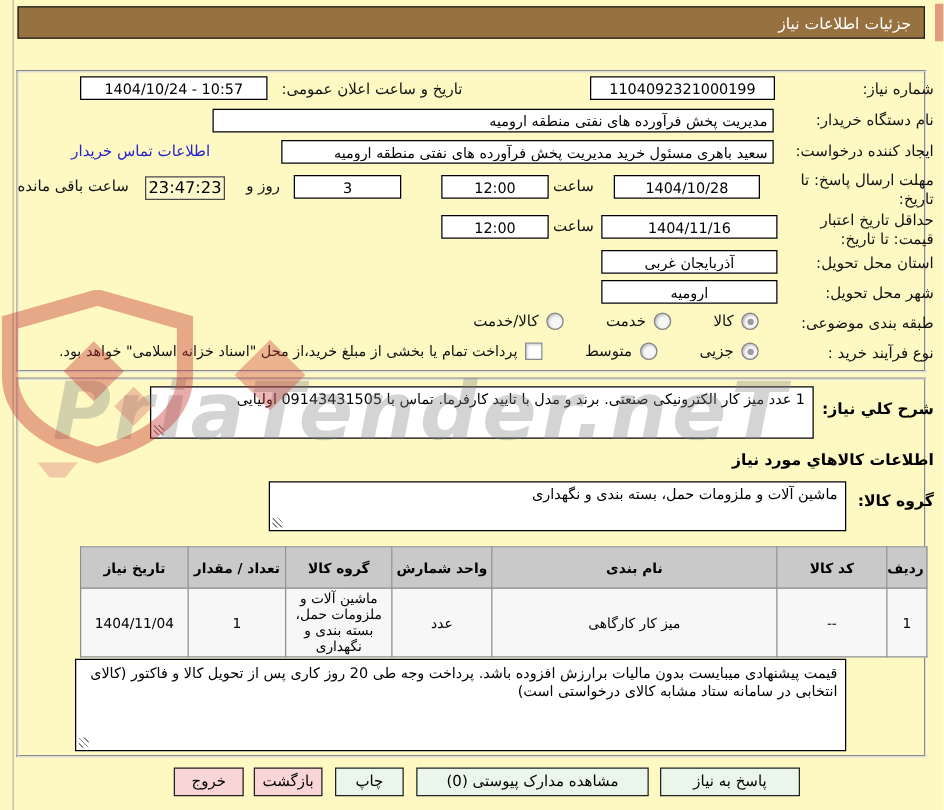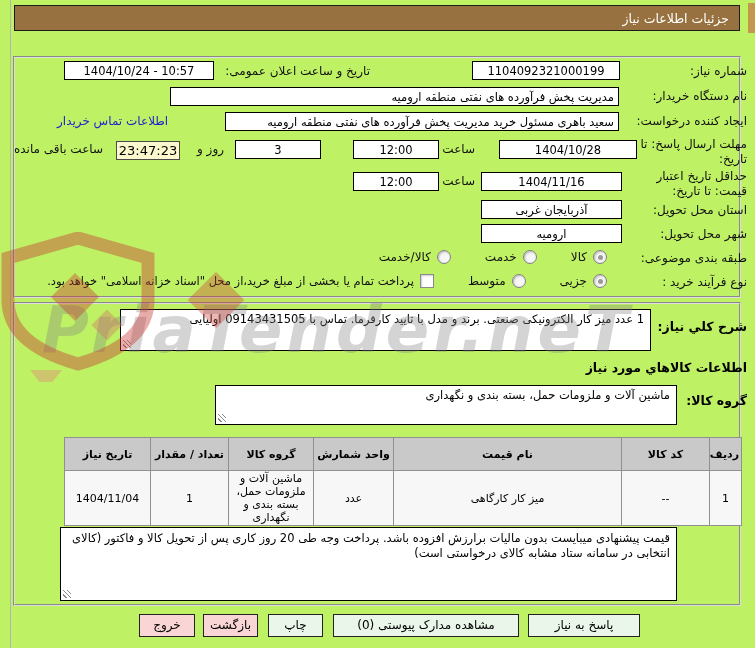--- a/index.html
+++ b/index.html
@@ -1,17 +1,17 @@
 <!DOCTYPE html>
 <html lang="fa" dir="rtl"><head>
 <meta charset="utf-8">
 <style>
   html,body{margin:0;padding:0;}
   body{font-family:"DejaVu Sans","Liberation Sans",sans-serif;}
-  #page{position:relative;width:755px;height:648px;background:#bef264;overflow:hidden;direction:rtl;}
+  #page{position:relative;width:755px;height:648px;background:#fef9c3;overflow:hidden;direction:rtl;}
   .abs{position:absolute;}
   .lbl{font-size:12px;color:#111;white-space:nowrap;}
   .lbl-wrap{font-size:12px;color:#111;line-height:15px;text-align:right;}
   .lbl-b{font-size:12.5px;color:#000;font-weight:bold;white-space:nowrap;}
   .inp{position:absolute;height:19px;background:#fff;border:1px solid #000;font-family:"DejaVu Sans",sans-serif;
        font-size:11.5px;color:#000;padding:0 4px;box-sizing:border-box;}
   .center{text-align:center;}
   .right{text-align:right;}
   .ltr{direction:ltr;}
   .groupbox{position:absolute;border:2px groove #dedede;background:transparent;box-sizing:border-box;}
@@ -64,21 +64,21 @@
   <input class="inp center ltr" style="left: 64px; top: 61px; width: 150px;" readonly="" value="1404/10/24 - 10:57">
 
   <div class="abs lbl" style="right:8px;top:89px;">نام دستگاه خریدار:</div>
   <input class="inp right" style="left: 170px; top: 87px; width: 449px;" readonly="" value="مدیریت پخش فرآورده های نفتی منطقه ارومیه">
 
   <div class="abs lbl" style="right:8px;top:114px;">ایجاد کننده درخواست:</div>
   <input class="inp right" style="left: 225px; top: 112px; width: 394px;" readonly="" value="سعید باهری مسئول خرید مدیریت پخش فرآورده های نفتی منطقه ارومیه">
   <div class="abs link" style="left:57px;top:114px;">اطلاعات تماس خریدار</div>
 
   <div class="abs lbl-wrap" style="right:8px;top:137px;width:118px;">مهلت ارسال پاسخ: تا تاریخ:</div>
-  <input class="inp center ltr" style="right: 118px; top: 140px; width: 138px;" readonly="" value="1404/10/28">
+  <input class="inp center ltr" style="right: 147px; top: 140px; width: 117px;" readonly="" value="1404/10/28">
   <div class="abs lbl" style="right:280px;top:142px;">ساعت</div>
   <input class="inp center ltr" style="right: 316px; top: 140px; width: 86px;" readonly="" value="12:00">
   <input class="inp center ltr" style="left: 235px; top: 140px; width: 86px;" readonly="" value="3">
   <div class="abs lbl" style="left:197px;top:142px;">روز و</div>
   <div class="countdown ltr" style="left:116px;top:141px;width:62px;">23:47:23</div>
   <div class="abs lbl" style="left:14px;top:142px;">ساعت باقی مانده</div>
 
   <div class="abs lbl-wrap" style="right:8px;top:169px;width:112px;">حداقل تاریخ اعتبار قیمت: تا تاریخ:</div>
   <input class="inp center ltr" style="right: 133px; top: 172px; width: 141px;" readonly="" value="1404/11/16">
   <div class="abs lbl" style="right:280px;top:174px;">ساعت</div>
@@ -131,21 +131,21 @@
         <col style="width:228px">
         <col style="width:80px">
       <col style="width:85px">
         <col style="width:78px">
         <col style="width:86px">
     </colgroup>
     <thead>
       <tr>
         <th>ردیف</th>
         <th>کد کالا</th>
-        <th>نام قیمت</th>
+        <th>نام بندی</th>
         <th>واحد شمارش</th>
         <th>گروه کالا</th>
         <th>تعداد / مقدار</th>
         <th>تاریخ نیاز</th>
       </tr>
     </thead>
     <tbody>
       <tr>
         <td>1</td>
         <td>--</td>

